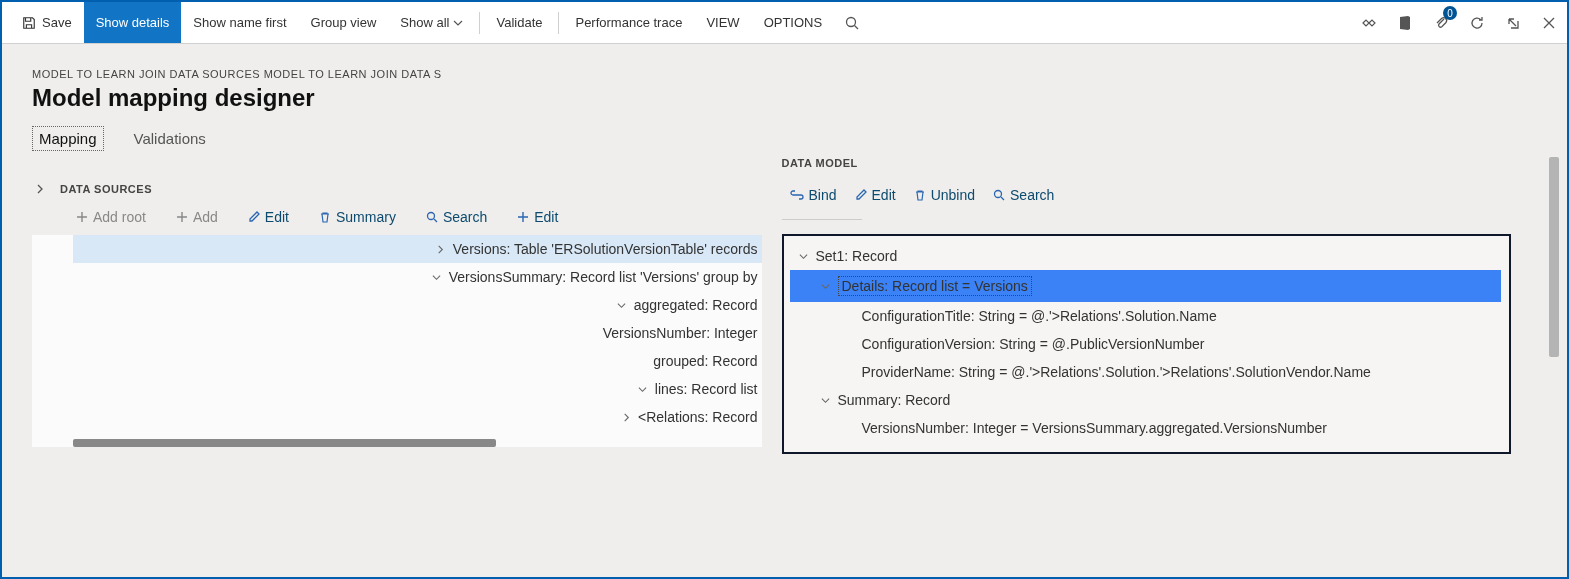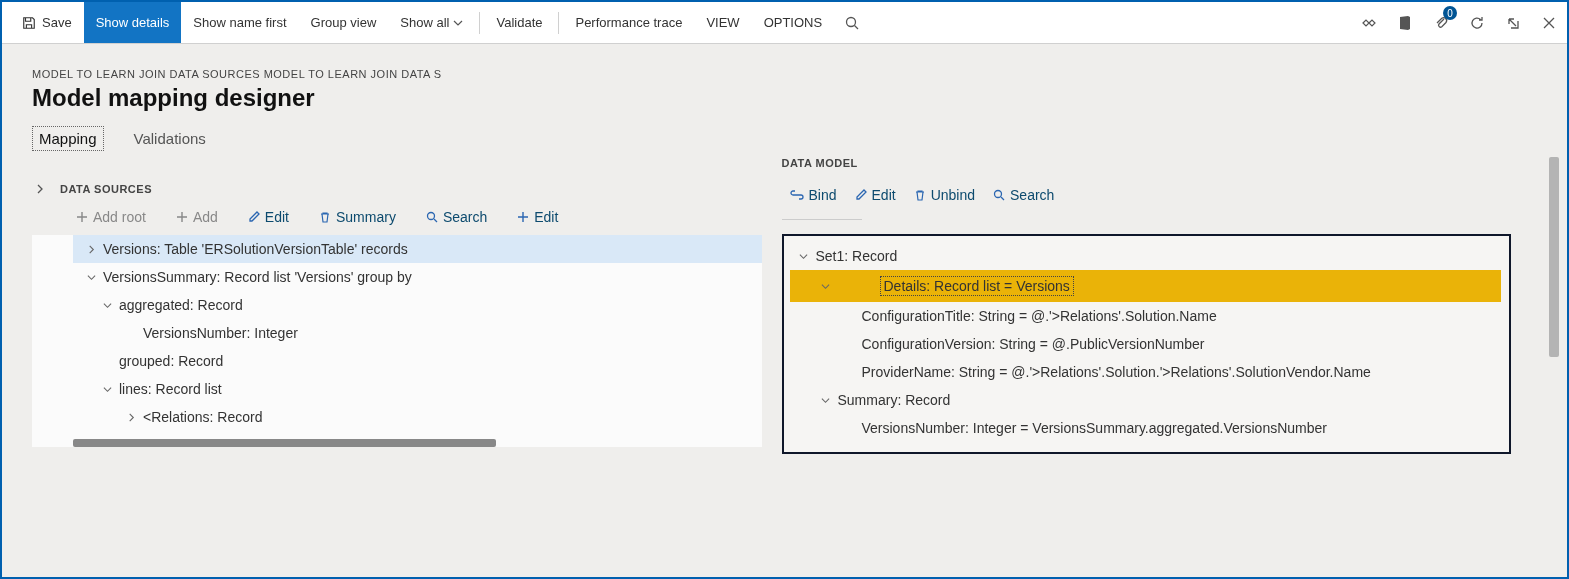--- a/index.html
+++ b/index.html
@@ -26,21 +26,21 @@
 
 .section-hdr-row { display: flex; align-items: center; gap: 12px; margin-top: 24px; }
 .caret-btn { width: 16px; height: 16px; display: flex; align-items: center; justify-content: center; cursor: pointer; color: #555; }
 .section-hdr { font-size: 11px; font-weight: 600; letter-spacing: 0.5px; color: #444; }
 
 .actions { display: flex; align-items: center; gap: 30px; margin: 12px 0 10px 44px; flex-wrap: wrap; }
 .act { display: flex; align-items: center; gap: 5px; color: #0c4a6e; font-size: 14px; cursor: pointer; }
 .act.disabled { color: #888; cursor: default; }
 
 .tree { position: relative; margin-left: 40px; }
-.tree-node { display: flex; align-items: center; padding: 6px 4px; font-size: 14px; cursor: default; }
+.tree-node { display: flex; align-items: center; padding: 6px 4px; font-size: 14px; cursor: default; justify-content: flex-end; }
 .tree-node .txt { white-space: nowrap; }
 .tree-node.l0 { padding-left: 10px; }
 .tree-node.l1 { padding-left: 26px; }
 .tree-node.l2 { padding-left: 50px; }
 .tree-node .exp { width: 16px; display: inline-flex; justify-content: center; color: #666; margin-right: 4px; }
 .tree-node.sel { background: #d9e8f7; }
 .ds-tree-wrap { background: #fbfbfb; border-left:1px solid transparent; position: relative; }
 .ds-scroll-track { position: absolute; right: 4px; top: 4px; width: 6px; height: 16px; background: #999; border-radius: 3px; }
 .hscroll { height: 8px; background: #888; width: 58%; margin: 8px 0 0 40px; border-radius: 2px; }
 
@@ -49,21 +49,21 @@
 .rootdef { font-size: 13px; color: #666; margin-bottom: 8px; }
 .rootdef-underline { border-bottom: 1px solid #ccc; width: 80px; margin-bottom: 14px; }
 
 .dm-tree-box { border: 2px solid #0f172a; padding: 6px 8px 10px 6px; background: #f6f5f3; position: relative; }
 .dm-node { display:flex; align-items:center; padding: 6px 2px; font-size: 14px; }
 .dm-node .exp { width:16px; display:inline-flex; justify-content:center; color:#666; margin-right:4px; }
 .dm-node.l0 { padding-left: 6px; }
 .dm-node.l1 { padding-left: 28px; }
 .dm-node.l2 { padding-left: 52px; }
 .dm-node.sel .txt { border:1px dotted #444; padding: 1px 3px; }
-.dm-node.sel { background: #eab308; gap: 42px; }
+.dm-node.sel { background: #3b82f6; }
 .dm-scroll { position: absolute; right: -22px; top: 0; width: 10px; height: 200px; background: #b4b4b4; border-radius: 2px; }
 .right-col-wrap { position: relative; padding-right: 26px; }
 
 svg { display: block; }
 </style>
 </head>
 <body>
 
 <div class="toolbar">
   <div class="tb-item">

